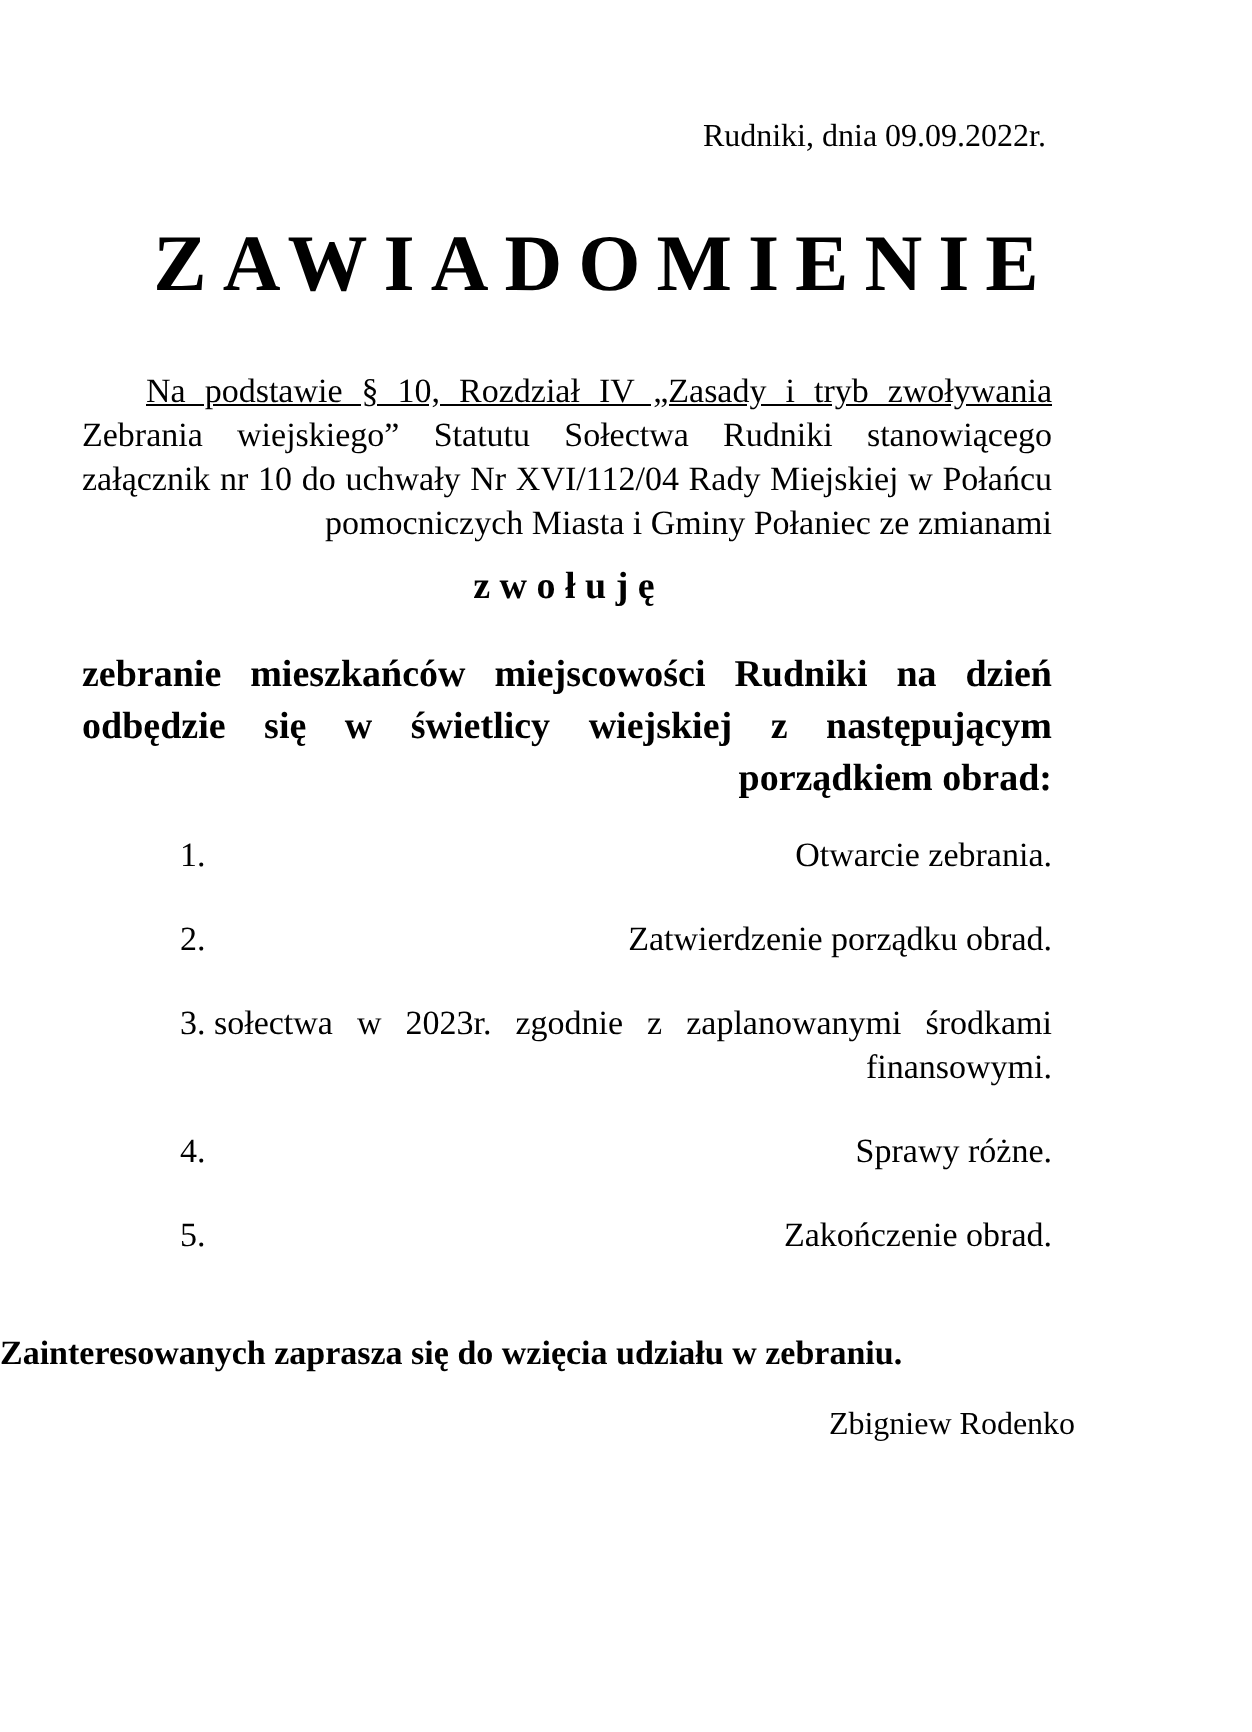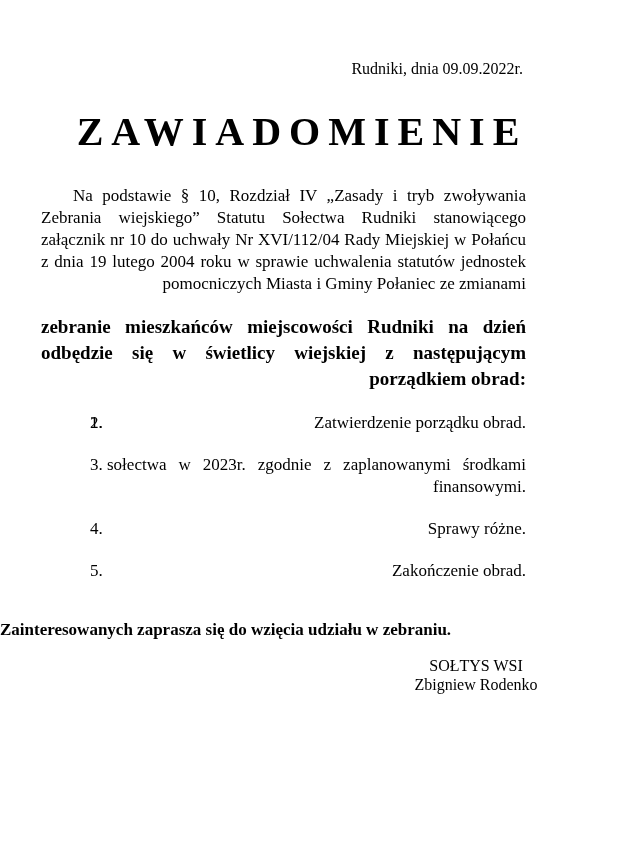--- a/index.html
+++ b/index.html
@@ -38,21 +38,21 @@
     margin: 31px 38px 0 41px;
     font-size: 17px;
     line-height: 22px;
   }
   .jline {
     text-align: justify;
     text-align-last: justify;
     text-justify: inter-word;
   }
   .plainline { text-align: right; }
-  .indent1 { padding-left: 32px; }
+  .indent1 { padding-left: 32px; text-decoration: underline; }
   .convene {
     margin-top: 9px;
     text-align: center;
     font-size: 19px;
     line-height: 24px;
     font-weight: bold;
     white-space: pre;
   }
   .meeting {
     margin: 19px 38px 0 41px;
@@ -102,34 +102,35 @@
 <div class="page">
 
   <div class="date-row">Rudniki, dnia 09.09.2022r.</div>
 
   <div class="doc-title">ZAWIADOMIENIE</div>
 
   <div class="intro">
     <div class="jline indent1">Na podstawie § 10, Rozdział IV „Zasady i tryb zwoływania</div>
     <div class="jline">Zebrania wiejskiego” Statutu Sołectwa Rudniki stanowiącego</div>
     <div class="jline">załącznik nr 10 do uchwały Nr XVI/112/04 Rady Miejskiej w Połańcu</div>
-    <div class="jline">z dnia 19 lutego 2004 roku w sprawie uchwalenia statutów jednostek</div>
     <div class="plainline">pomocniczych Miasta i Gminy Połaniec ze zmianami</div>
   </div>
 
+  <div class="convene">z w o ł u j ę</div>
 
   <div class="meeting">
     <div class="jline">zebranie mieszkańców miejscowości Rudniki na dzień</div>
     <div class="jline">odbędzie się w świetlicy wiejskiej z następującym</div>
     <div class="plainline">porządkiem obrad:</div>
   </div>
 
   <div class="agenda">
     <div class="agenda-item">
       <span class="agenda-num">1.</span>
+      <div class="plainline">Otwarcie zebrania.</div>
     </div>
     <div class="agenda-item">
       <span class="agenda-num">2.</span>
       <div class="plainline">Zatwierdzenie porządku obrad.</div>
     </div>
     <div class="agenda-item">
       <span class="agenda-num">3.</span>
       <div class="jline">sołectwa w 2023r. zgodnie z zaplanowanymi środkami</div>
       <div class="plainline">finansowymi.</div>
     </div>
@@ -139,17 +140,16 @@
     </div>
     <div class="agenda-item">
       <span class="agenda-num">5.</span>
       <div class="plainline">Zakończenie obrad.</div>
     </div>
   </div>
 
   <div class="closing">Zainteresowanych zaprasza się do wzięcia udziału w zebraniu.</div>
 
   <div class="signature">
-    <div>SOŁTYS WSI</div>
     <div>Zbigniew Rodenko</div>
   </div>
 
 </div>
 
 </body></html>

